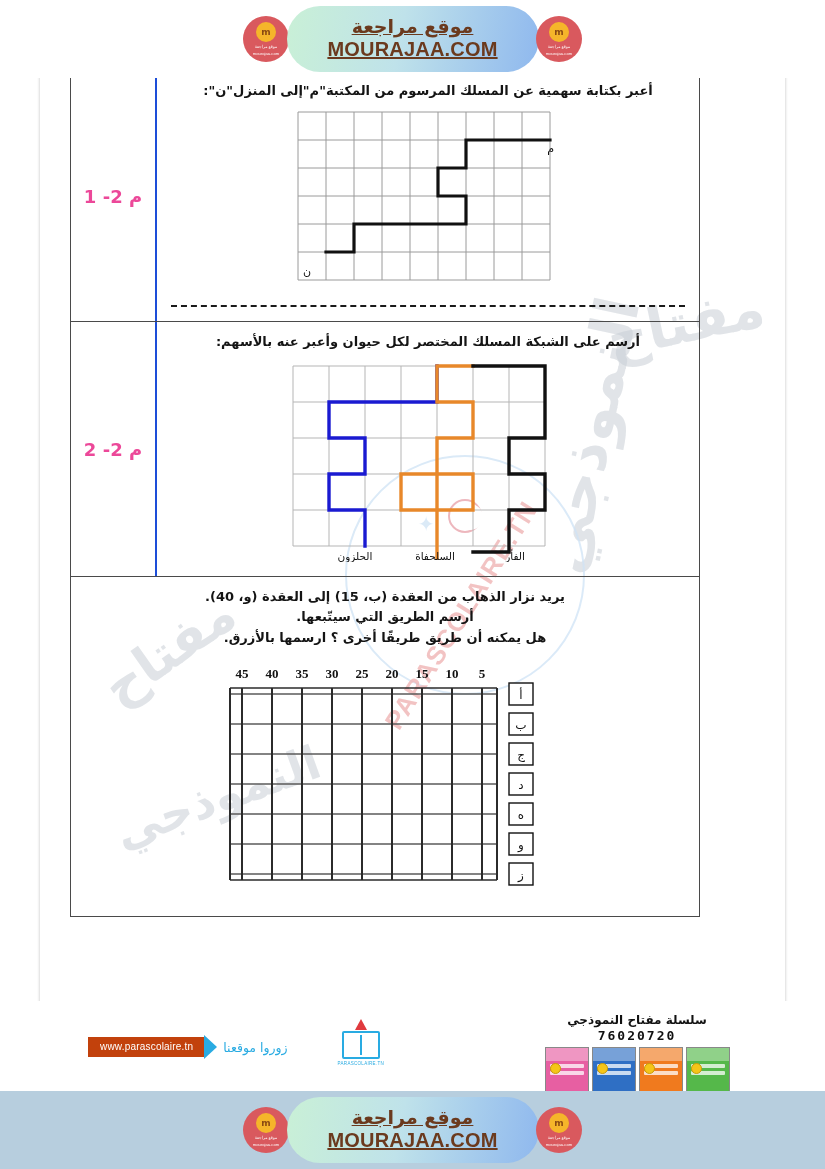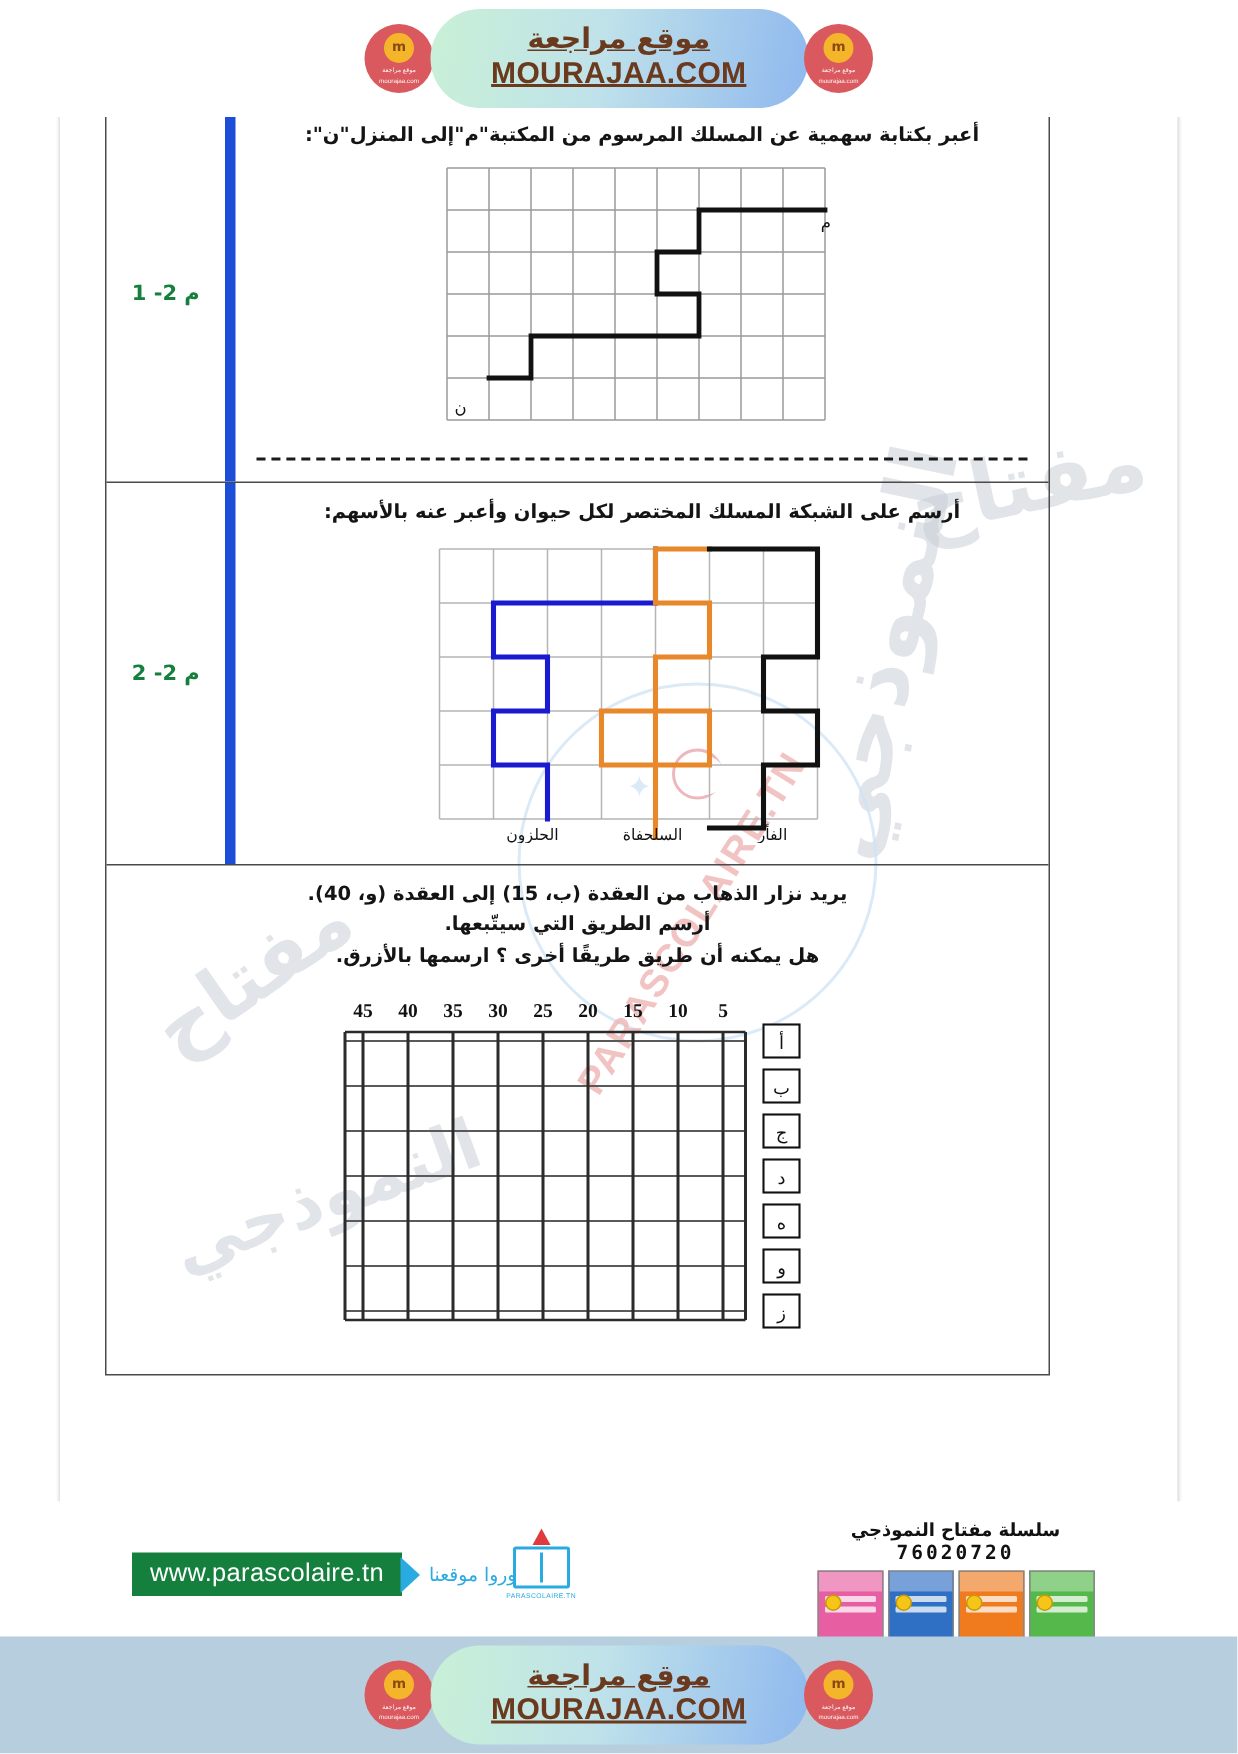--- a/index.html
+++ b/index.html
@@ -114,23 +114,23 @@
     text-align: center;
     font-size: 15px; font-weight: 700; color:#1a1a1a;
     padding: 6px 0 7px;
     font-family: "DejaVu Sans", sans-serif;
   }
   .exam-row { display: flex; border-bottom: 1px solid #4a4a4a; }
   .exam-row:last-child { border-bottom: none; }
   .exam-body { flex: 1 1 auto; padding: 10px 14px 14px; position: relative; }
   .exam-mark {
     width: 86px; flex: 0 0 86px;
-    border-right: 7px solid #1d4ed8;
+    border-right: 2px solid #1d4ed8;
     display:flex; align-items:center; justify-content:center;
-    font-family:"DejaVu Sans",sans-serif; font-size:14px; font-weight:700; color:#15803d;
+    font-family:"DejaVu Sans",sans-serif; font-size:18px; font-weight:700; color:#ec4899;
     direction: rtl;
   }
   .q-text {
     text-align: center; direction: rtl;
     font-family: "DejaVu Sans", sans-serif;
     font-size: 13px; font-weight: 700; color:#141414;
     line-height: 1.55;
   }
   .dashed-sep {
     border-top: 2px dashed #1a1a1a;
@@ -144,22 +144,22 @@
   
   .footer {
     position:absolute; left:0; bottom: 78px; width: 825px; height: 90px;
     background:#fff; z-index: 30;
   }
   .para-badge {
     position:absolute; left: 88px; top: 34px;
     display:flex; align-items:center; direction: ltr;
   }
   .para-url {
-    background:#15803d; color:#fff; font-family:"Liberation Sans",sans-serif;
-    font-size:17px; padding: 4px 12px 5px; letter-spacing:.2px;
+    background:#c2410c; color:#fff; font-family:"Liberation Sans",sans-serif;
+    font-size:10px; padding: 4px 12px 5px; letter-spacing:.2px;
   }
   .para-arrow {
     width:0;height:0; border-top: 12px solid transparent; border-bottom:12px solid transparent;
     border-left: 13px solid #29abe2; margin-left:-1px;
   }
   .para-visit {
     color:#29abe2; font-family:"DejaVu Sans",sans-serif; font-weight:400;
     font-size:12.5px; margin-left: 6px; direction: rtl;
   }
   .para-logo {

